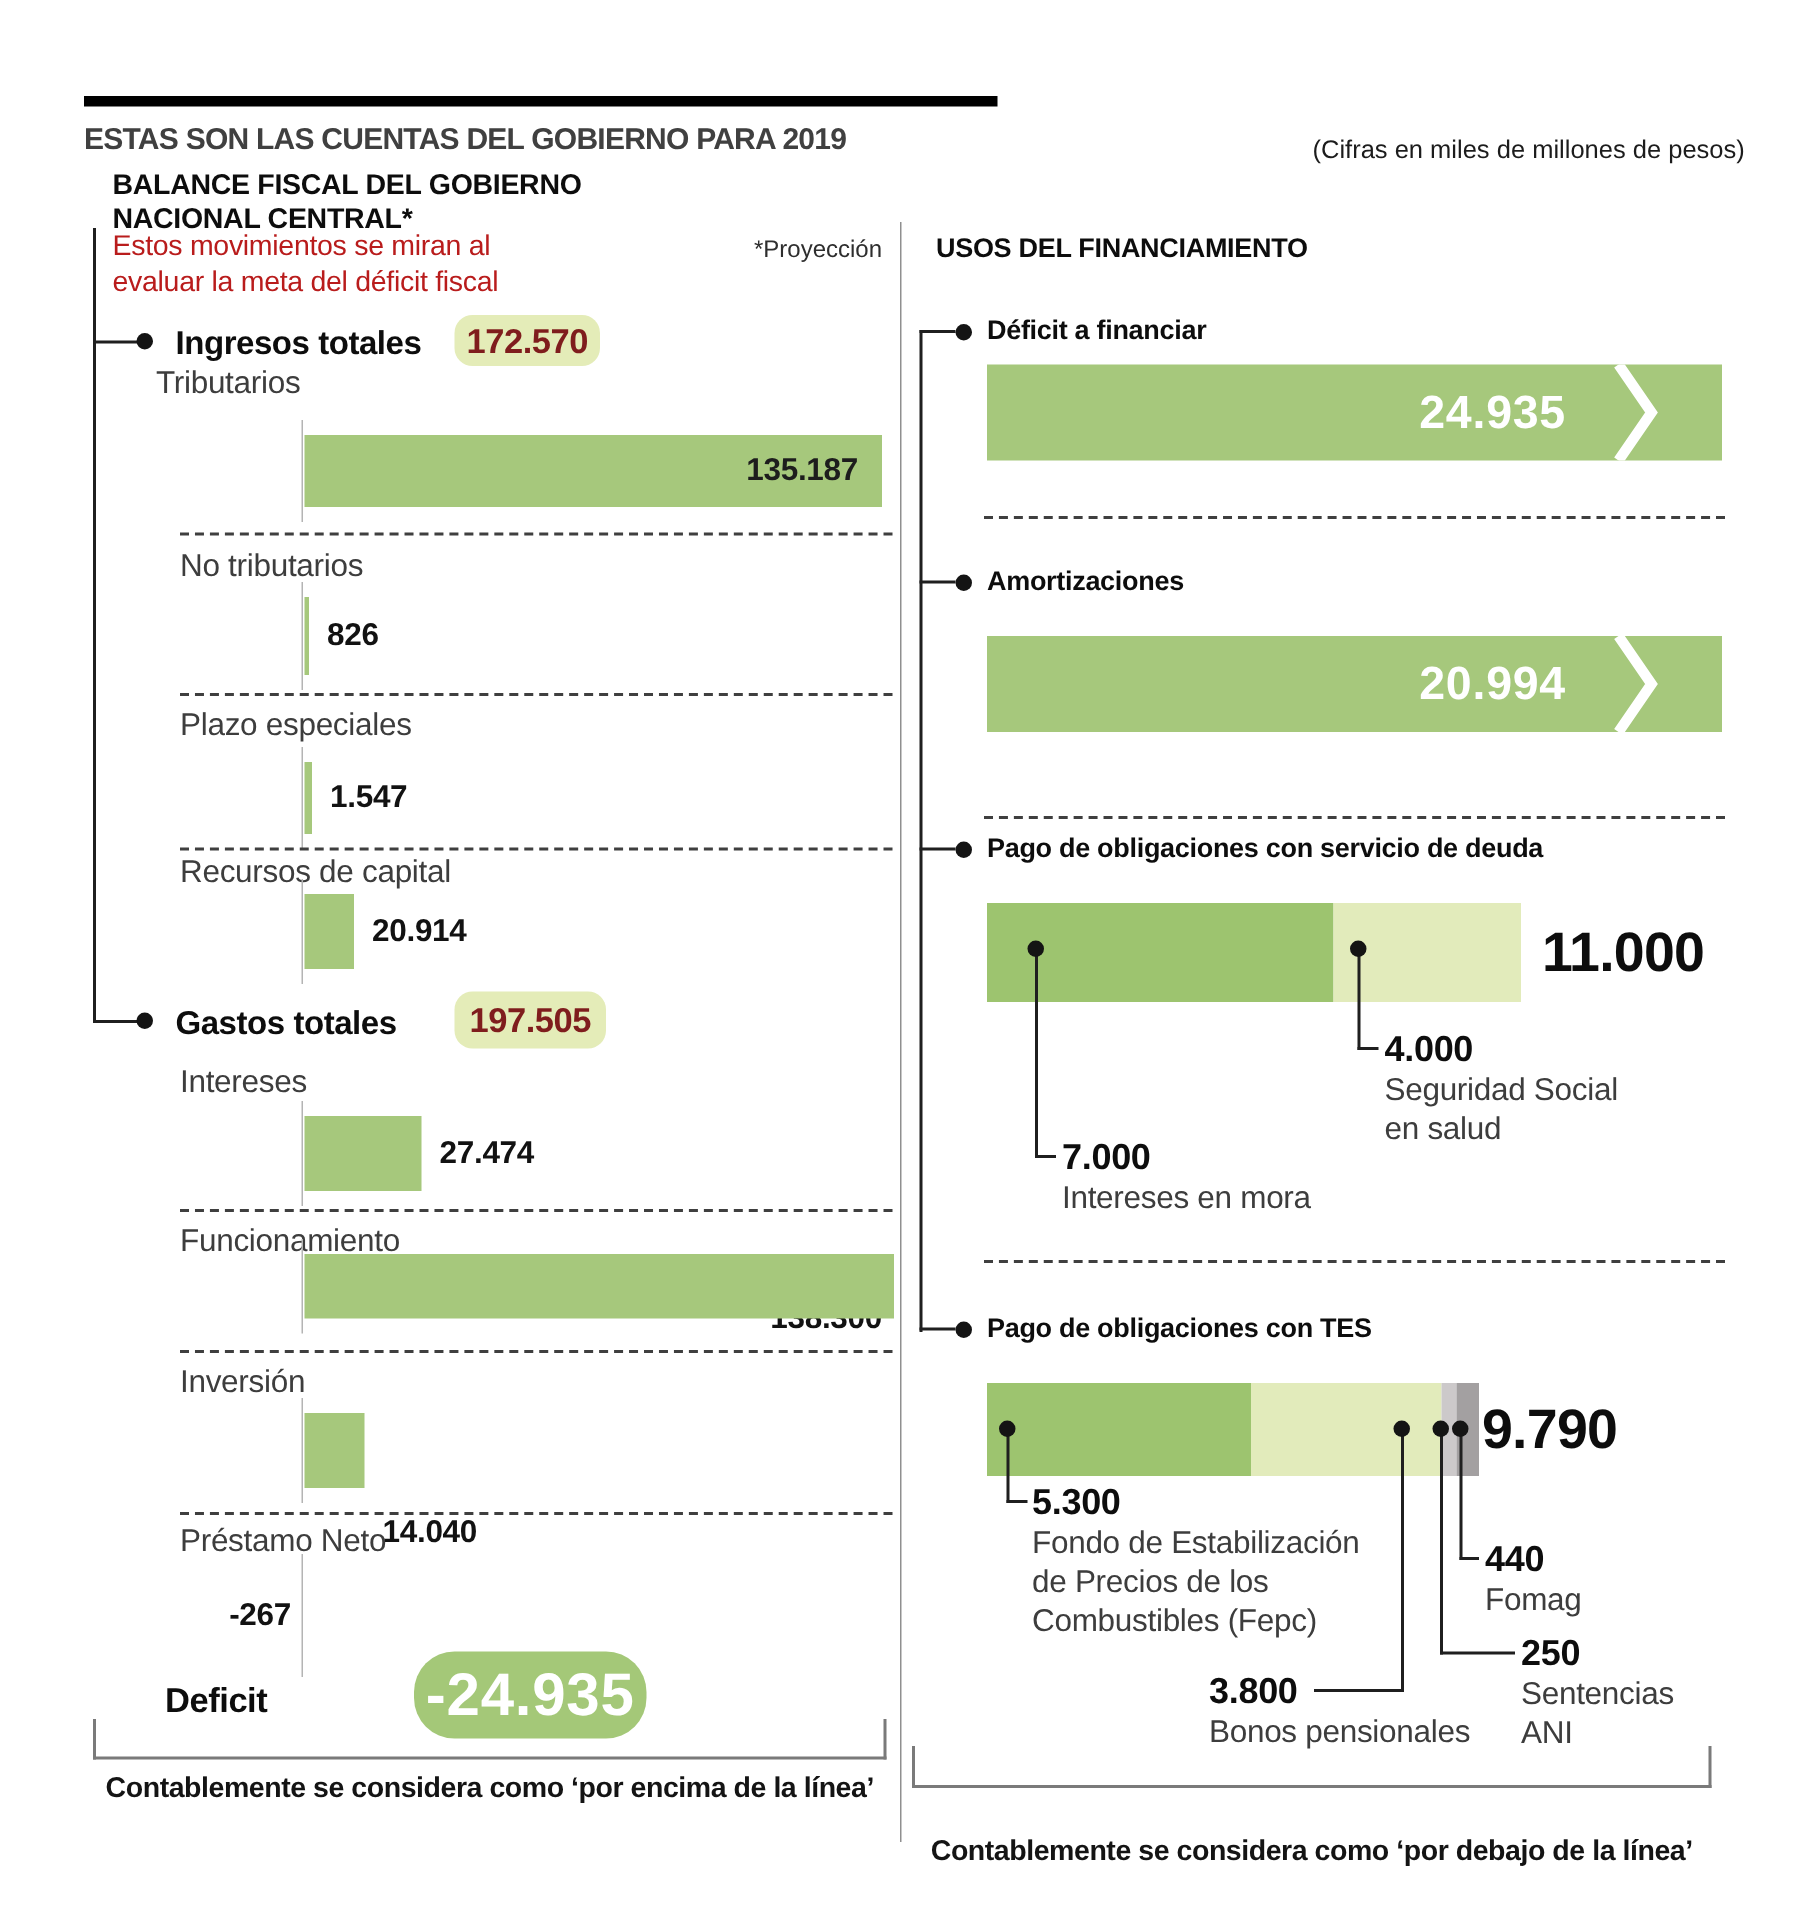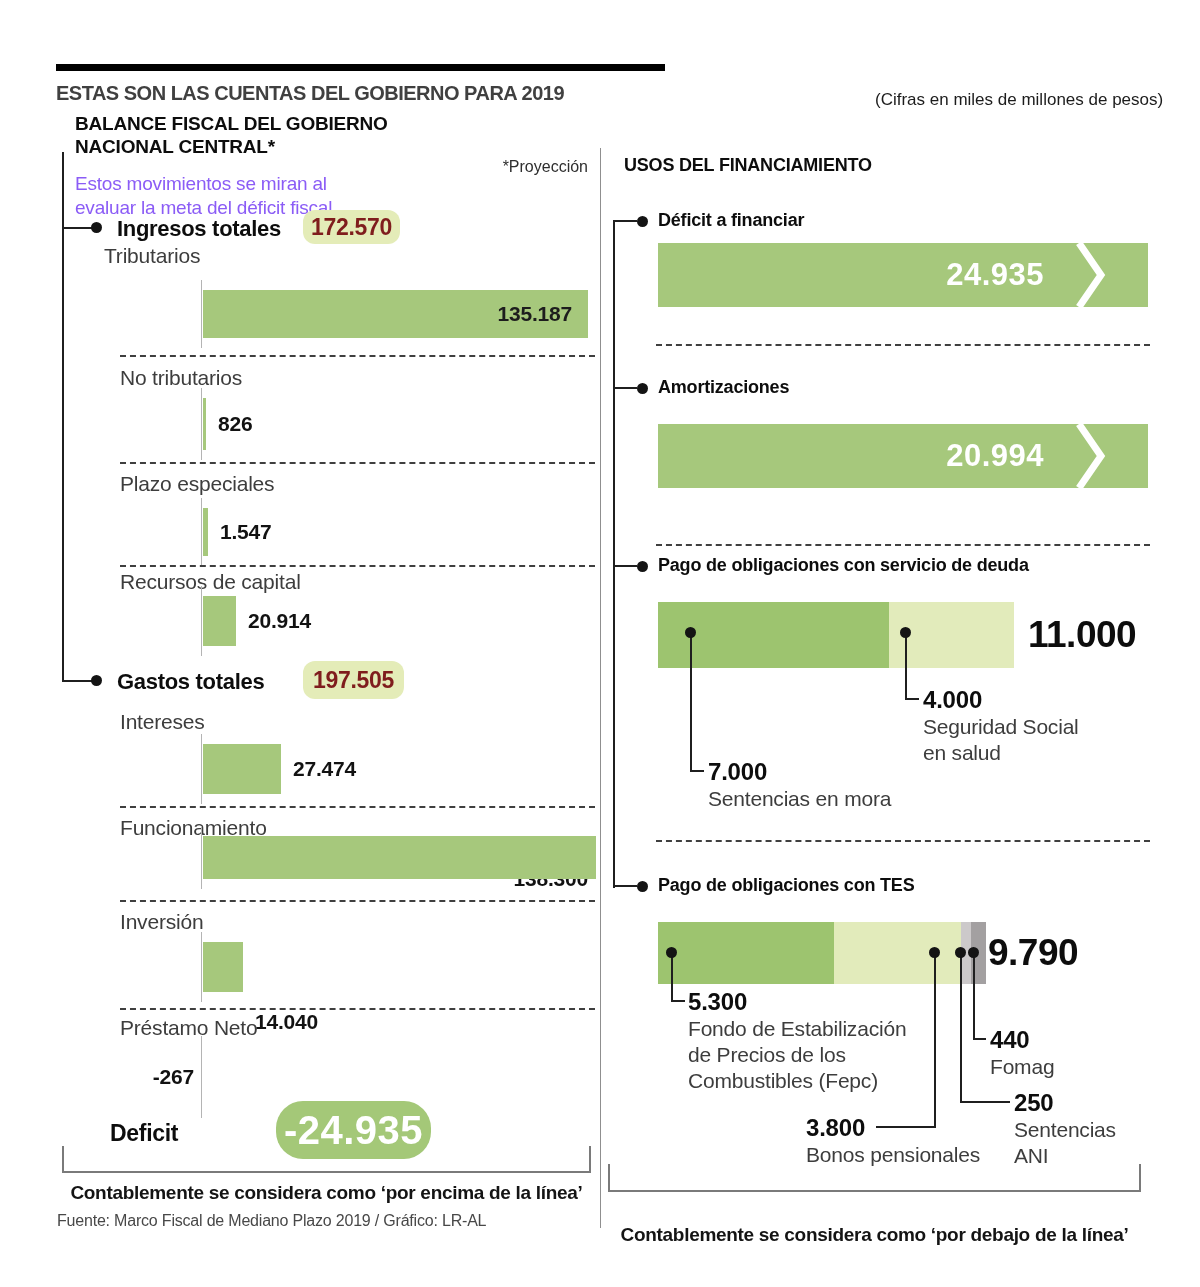--- a/index.html
+++ b/index.html
@@ -5,21 +5,21 @@
   html,body{margin:0;padding:0;background:#fff;}
   #canvas{
     position:relative;width:1200px;height:1287px;background:#ffffff;overflow:hidden;
     font-family:"Liberation Sans","DejaVu Sans",sans-serif;color:#111;
   }
   .abs{position:absolute;}
   .rule{background:#000;}
   .title{font-size:20px;font-weight:bold;letter-spacing:-0.5px;color:#404040;white-space:nowrap;}
   .units{font-size:17px;color:#1c1c1c;white-space:nowrap;}
   .subtitle{font-size:19px;font-weight:bold;color:#0d0d0d;white-space:nowrap;letter-spacing:-0.2px;}
-  .intro{font-size:19px;color:#8b5cf6;white-space:nowrap;letter-spacing:-0.2px;margin-top:19px;}
+  .intro{font-size:19px;color:#b91c1c;white-space:nowrap;letter-spacing:-0.2px;}
   .projection{font-size:16px;color:#2e2e2e;}
   .vline{background:#1f1f1f;}
   .grayline{background:#7a7a7a;}
   .axisline{background:#b4b4b4;}
   .dot{width:11px;height:11px;border-radius:50%;background:#141414;}
   .totlabel{font-size:22px;font-weight:bold;color:#0d0d0d;white-space:nowrap;letter-spacing:-0.3px;}
   .badge{background:#e4ecb8;border-radius:12px;display:flex;align-items:center;justify-content:center;
          font-size:23px;font-weight:bold;color:#7f1d1d;letter-spacing:-0.3px;}
   .rowlabel{font-size:21px;color:#3d3d3d;white-space:nowrap;letter-spacing:-0.2px;}
   .rowval{font-size:21px;font-weight:bold;color:#121212;white-space:nowrap;letter-spacing:-0.2px;}
@@ -100,21 +100,20 @@
       <div class="abs rowval" style="left: 118px; top: 1065px; width: 76px; text-align: right;">-267</div>
     </div>
 
   <div class="abs totlabel" style="left:110px;top:1120px;font-size:23px;">Deficit</div>
   <div class="abs deficit-badge" style="left:276px;top:1101px;width:155px;height:58px;">-24.935</div>
 
   <div class="abs grayline" style="left:62px;top:1146px;width:2px;height:27px;"></div>
   <div class="abs grayline" style="left:589px;top:1146px;width:2px;height:27px;"></div>
   <div class="abs grayline" style="left:62px;top:1171px;width:529px;height:2px;"></div>
   <div class="abs caption" style="left:62px;top:1182px;width:529px;">Contablemente se considera como ‘por encima de la línea’</div>
-  <div class="abs source" style="left:57px;top:1212px;">Fuente: Marco Fiscal de Mediano Plazo 2019 / Gráfico: LR-AL</div>
 
   <div class="abs" style="left:600px;top:148px;width:1px;height:1080px;background:#8f8f8f;"></div>
 
   <div class="abs subtitle" style="left:624px;top:155px;font-size:18px;">USOS DEL FINANCIAMIENTO</div>
   <div class="abs vline" style="left:613px;top:220px;width:2px;height:668px;"></div>
   <div class="abs" id="rsecs" style="left:0;top:0;">
       <div class="abs vline" style="left: 613px; top: 220px; width: 24px; height: 2px;"></div>
       <div class="abs dot" style="left: 637px; top: 216px;"></div>
       <div class="abs seclabel" style="left: 658px; top: 210px;">Déficit a financiar</div>
       <div class="abs bar" style="left: 658px; top: 243px; width: 490px; height: 64px; background: rgb(166, 200, 124);"></div>
@@ -139,21 +138,21 @@
       <div class="abs vline" style="left: 613px; top: 565px; width: 24px; height: 2px;"></div>
       <div class="abs dot" style="left: 637px; top: 561px;"></div>
       <div class="abs seclabel" style="left: 658px; top: 555px;">Pago de obligaciones con servicio de deuda</div>
       <div class="abs" style="left: 658px; top: 602px; width: 231px; height: 66px; background: rgb(157, 196, 111);"></div>
       <div class="abs" style="left: 889px; top: 602px; width: 125px; height: 66px; background: rgb(226, 235, 187);"></div>
       <div class="abs bigtotal" style="left: 1028px; top: 614px;">11.000</div>
       <div class="abs dot" style="left: 685px; top: 627px; z-index: 4;"></div>
       <div class="abs vline" style="left: 690px; top: 632px; width: 2px; height: 140px; z-index: 3;"></div>
       <div class="abs vline" style="left: 690px; top: 770px; width: 14px; height: 2px;"></div>
       <div class="abs cval" style="left: 708px; top: 758px;">7.000</div>
-      <div class="abs clbl" style="left: 708px; top: 786px;">Sentencias en mora</div>
+      <div class="abs clbl" style="left: 708px; top: 786px;">Intereses en mora</div>
       <div class="abs dot" style="left: 900px; top: 627px; z-index: 4;"></div>
       <div class="abs vline" style="left: 905px; top: 632px; width: 2px; height: 68px; z-index: 3;"></div>
       <div class="abs vline" style="left: 905px; top: 698px; width: 14px; height: 2px;"></div>
       <div class="abs cval" style="left: 923px; top: 686px;">4.000</div>
       <div class="abs clbl" style="left: 923px; top: 714px;">Seguridad Social</div>
       <div class="abs clbl" style="left: 923px; top: 740px;">en salud</div>
       <div class="abs dashed" style="left: 656px; top: 840px; width: 494px;"></div>
       <div class="abs vline" style="left: 613px; top: 885px; width: 24px; height: 2px;"></div>
       <div class="abs dot" style="left: 637px; top: 881px;"></div>
       <div class="abs seclabel" style="left: 658px; top: 875px;">Pago de obligaciones con TES</div>

